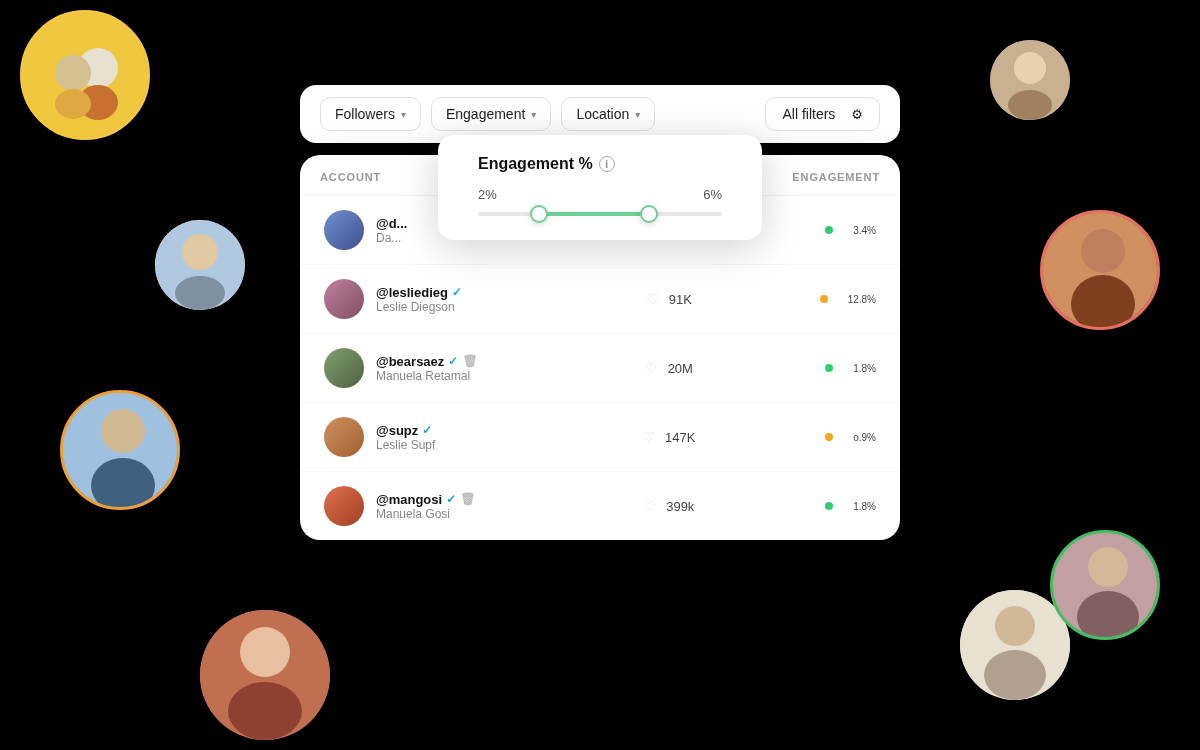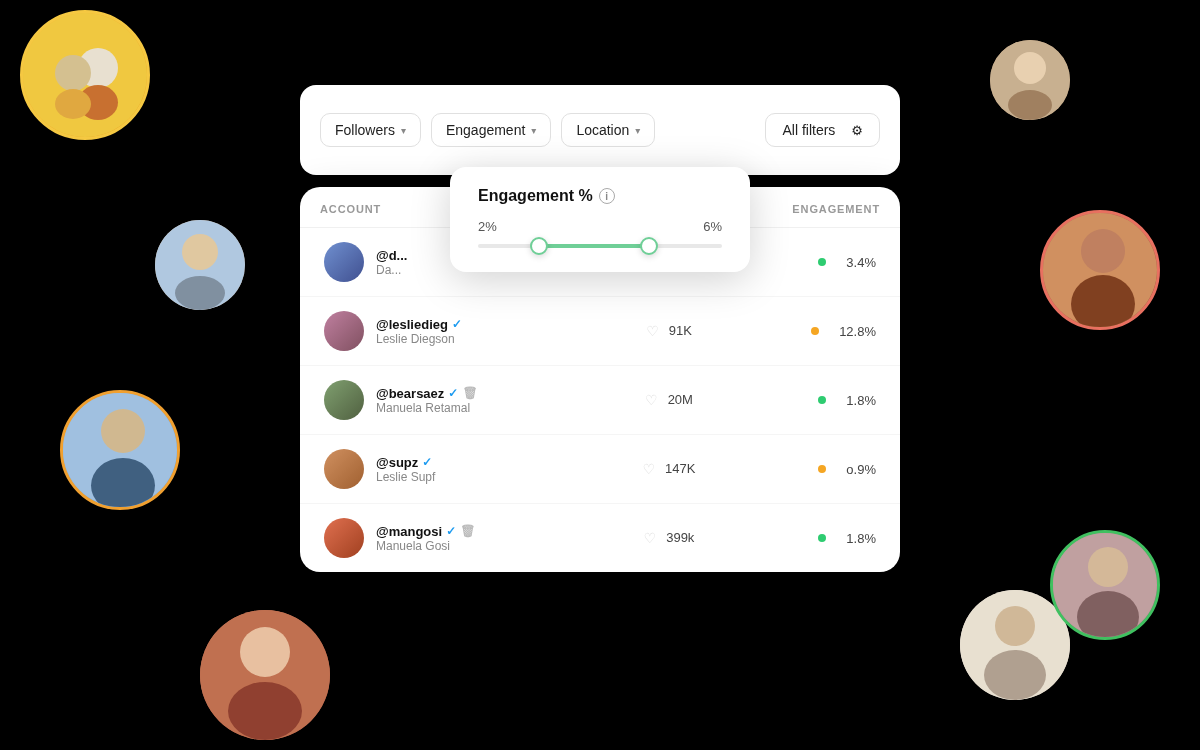--- a/index.html
+++ b/index.html
@@ -96,21 +96,21 @@
       top: 85px;
       left: 50%;
       transform: translateX(-50%);
       width: 600px;
     }
 
     
     .filter-bar {
       background: #fff;
       border-radius: 16px;
-      padding: 28px 20px;
+      padding: 12px 20px;
       display: flex;
       align-items: center;
       gap: 10px;
       margin-bottom: 12px;
       box-shadow: 0 4px 20px rgba(0,0,0,0.15);
     }
 
     .filter-dropdown {
       display: flex;
       align-items: center;
@@ -242,63 +242,64 @@
     }
 
     .account-name {
       font-size: 12px;
       color: #888;
     }
 
     .likes-col {
       flex: 1;
       display: flex;
+      align-items: center;
       justify-content: center;
       gap: 10px;
       font-size: 13px;
       color: #444;
     }
 
     .heart-icon {
       color: #ddd;
       font-size: 14px;
     }
 
     .engagement-col {
       flex: 1;
       display: flex;
       align-items: center;
       justify-content: flex-end;
       gap: 20px;
-      font-size: 13px;
+      font-size: 10px;
       font-weight: 500;
       color: #444;
     }
 
     .dot {
       width: 8px;
       height: 8px;
       border-radius: 50%;
       flex-shrink: 0;
     }
 
     .dot-green { background: #2ecc71; }
     .dot-orange { background: #f5a623; }
 
     
     .engagement-popup {
       position: absolute;
       top: -20px;
       left: 50%;
       transform: translateX(-50%);
-      width: 300px;
+      width: 324px;
       background: #fff;
       border-radius: 16px;
       box-shadow: 0 8px 40px rgba(0,0,0,0.18);
-      padding: 20px 28px;
+      padding: 20px 40px;
       z-index: 100;
     }
 
     .popup-title {
       font-size: 16px;
       font-weight: 600;
       color: #111;
       margin-bottom: 14px;
       display: flex;
       align-items: center;

